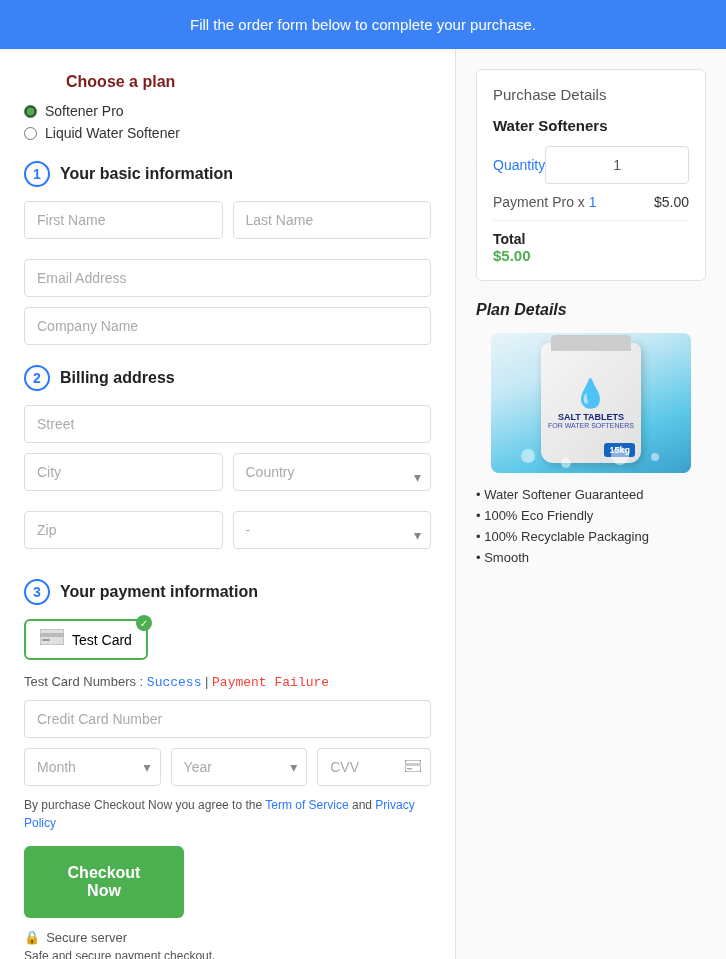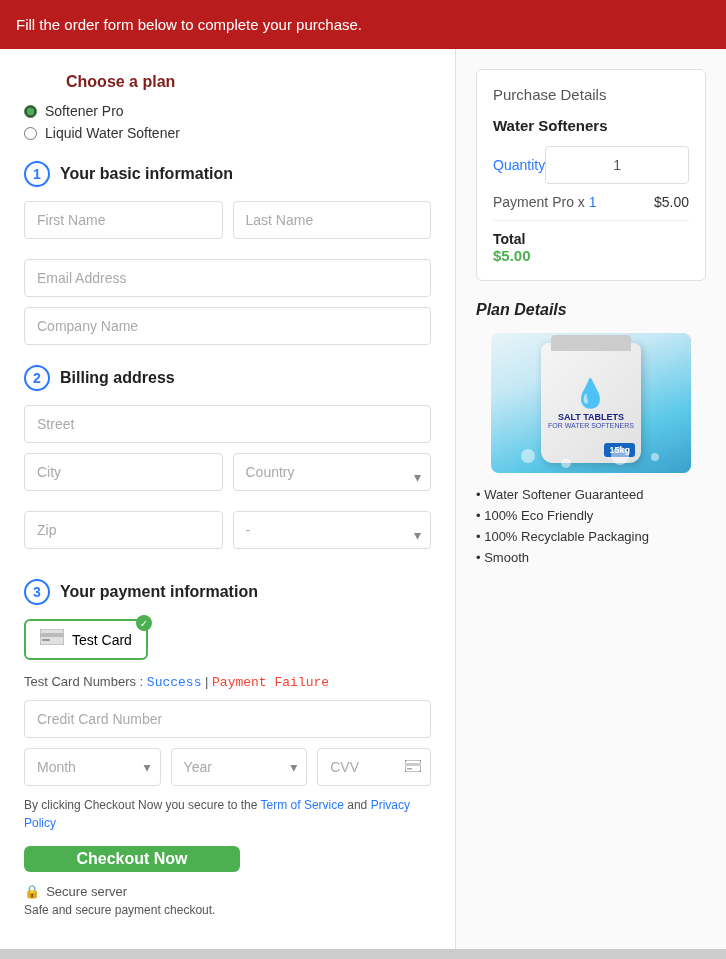--- a/index.html
+++ b/index.html
@@ -1,21 +1,21 @@
 <!DOCTYPE html>
 <html><head>
   <meta charset="utf-8">
   <style>
     * { box-sizing: border-box; margin: 0; padding: 0; }
     body { font-family: Arial, sans-serif; background: #ccc; font-size: 14px; }
 
     .top-banner {
-      background: #b91c1c;
+      background: #3b82f6;
       color: white;
-      text-align: left;
+      text-align: center;
       padding: 16px;
       font-size: 15px;
     }
 
     .main-container {
       display: flex;
       gap: 0;
       background: white;
       max-width: 726px;
       margin: 0 auto;
@@ -211,25 +211,25 @@
     .terms-text a {
       color: #2979ff;
       text-decoration: none;
     }
 
     .checkout-btn {
       background: #4caf50;
       color: white;
       border: none;
       border-radius: 6px;
-      padding: 4px 30px;
+      padding: 18px 30px;
       font-size: 16px;
       font-weight: bold;
       cursor: pointer;
-      width: 216px;
+      width: 160px;
       margin-bottom: 12px;
     }
 
     .secure-server {
       display: flex;
       align-items: center;
       gap: 6px;
       color: #555;
       font-size: 13px;
       margin-bottom: 4px;
@@ -594,21 +594,21 @@
             <rect x="0" y="0" width="16" height="12" rx="2" fill="none" stroke="#888" stroke-width="1.2"></rect>
             <rect x="0" y="3" width="16" height="3" fill="#ccc"></rect>
             <rect x="2" y="8" width="5" height="1.5" rx="0.5" fill="#aaa"></rect>
           </svg>
         </span>
       </div>
     </div>
 
     
     <div class="terms-text">
-      <span>By clicking Checkout Now you secure to the </span><a href="#">Term of Service</a><span> and </span><a href="#">Privacy Policy</a>
+      <span>By purchase Checkout Now you agree to the </span><a href="#">Term of Service</a><span> and </span><a href="#">Privacy Policy</a>
     </div>
 
     
     <button class="checkout-btn">Checkout Now</button>
 
     
     <div class="secure-server">
       <span class="lock-icon">🔒</span>
       <span>Secure server</span>
     </div>

